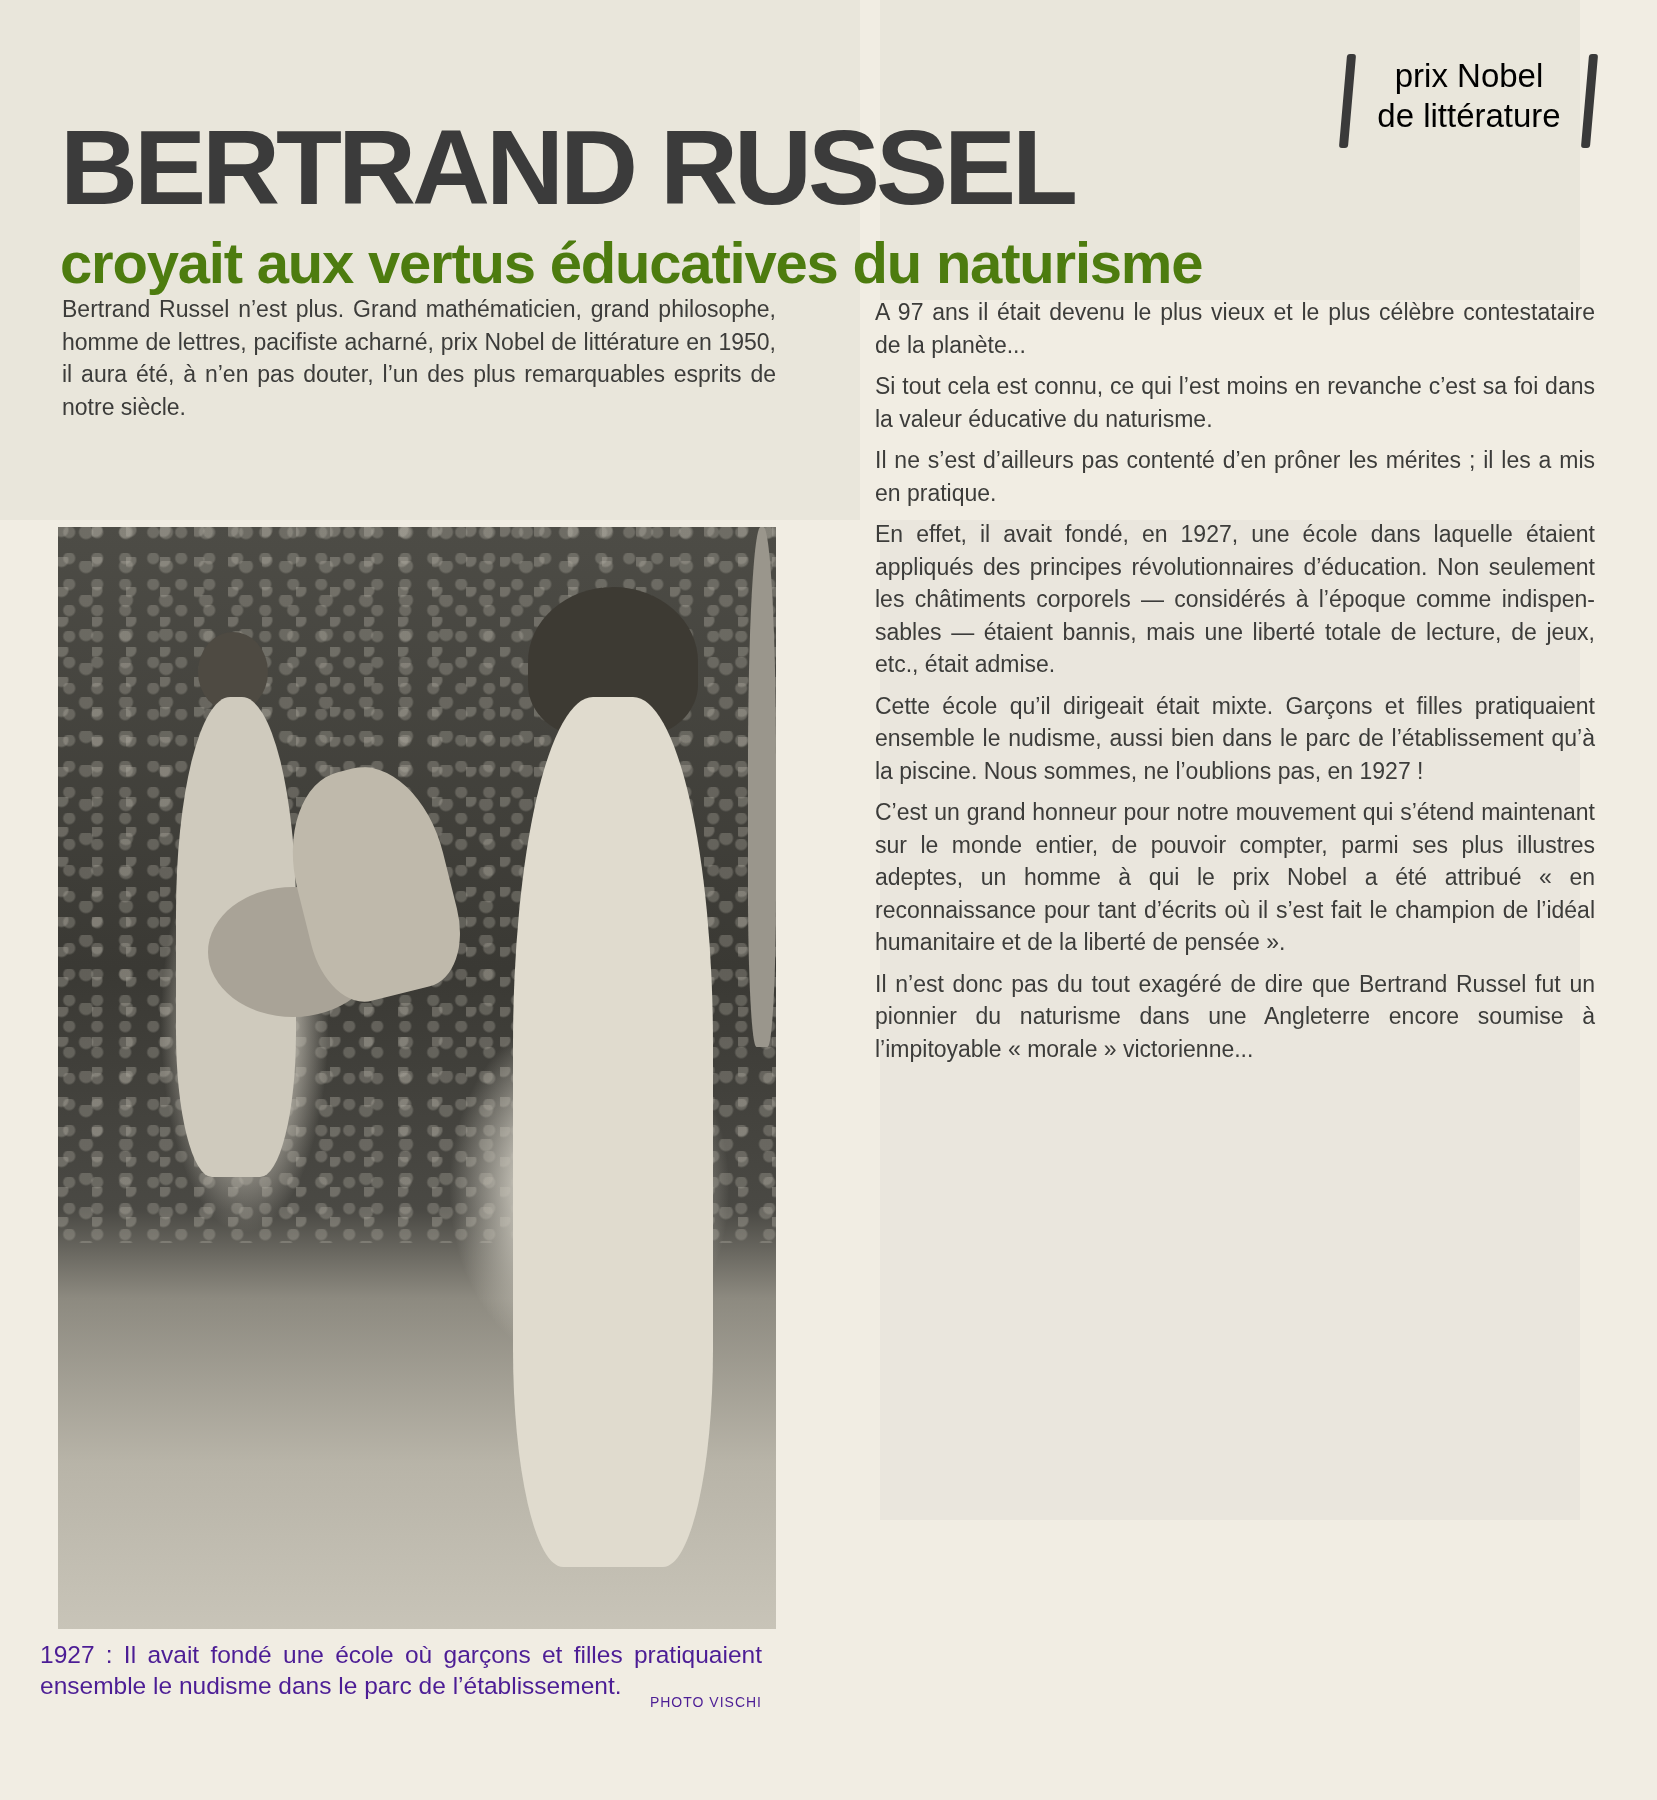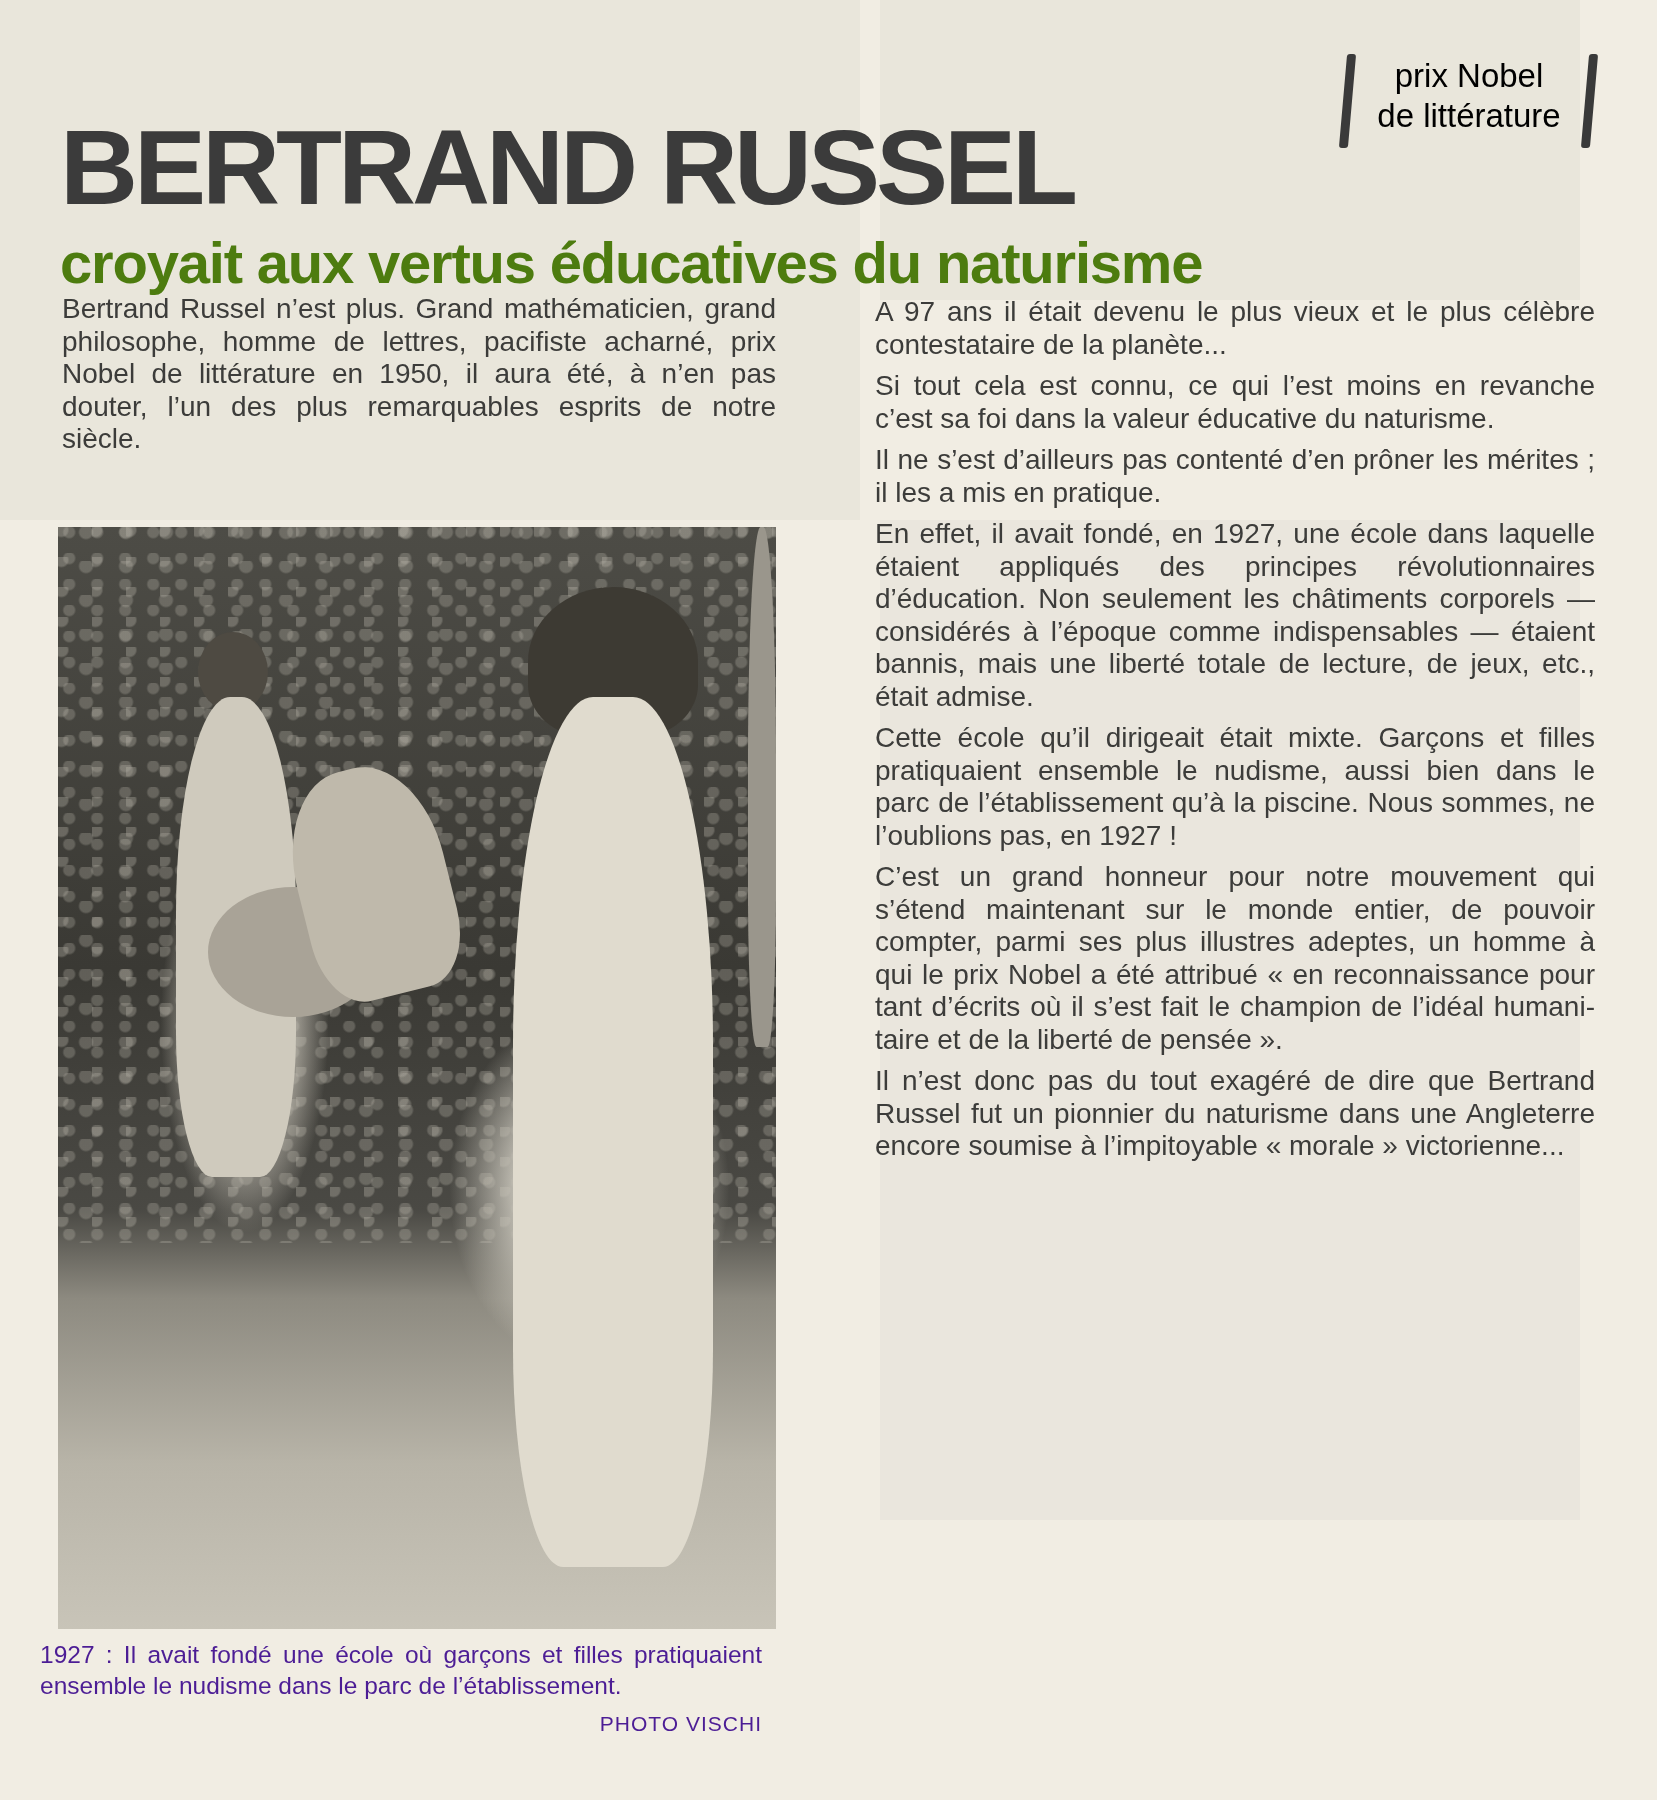--- a/index.html
+++ b/index.html
@@ -39,21 +39,21 @@
     position: absolute; left: 84px; top: 6px; width: 200px;
     text-align: center; font-size: 33px; line-height: 40px; color: #000000;
   }
 
   .subtitle {
     position: absolute; left: 60px; top: 180px;
     font-weight: 700; font-size: 58px; letter-spacing: -1.2px;
     color: #4d7c0f; line-height: 70px; white-space: nowrap;
   }
 
-  .col { position: absolute; font-size: 28px; line-height: 32.5px; text-align: justify; color: #3c3c3a; }
+  .col { position: absolute; font-size: 23px; line-height: 32.5px; text-align: justify; color: #3c3c3a; }
   .col p { margin: 0 0 9px 0; }
   .col-left { left: 62px; top: 293px; width: 714px; }
   .col-right { left: 875px; top: 296px; width: 720px; }
 
   .photo {
     position: absolute; left: 58px; top: 527px; width: 718px; height: 1102px;
     overflow: hidden;
     background:
       radial-gradient(ellipse 200px 260px at 74% 60%, rgba(230,226,214,0.9) 30%, transparent 70%),
       radial-gradient(ellipse 120px 300px at 26% 45%, rgba(215,210,198,0.9) 30%, transparent 70%),
@@ -77,21 +77,21 @@
   .photo .ball { left: 150px; top: 360px; width: 170px; height: 130px; background: #a9a397; border-radius: 50%; }
   .photo .fig3 { left: 455px; top: 170px; width: 200px; height: 870px; background: #e0dbce; border-radius: 40% 40% 25% 25%; }
   .photo .fig3-hair { left: 470px; top: 60px; width: 170px; height: 150px; background: #3d3a33; border-radius: 50% 50% 35% 35%; }
   .photo .tree { left: 690px; top: 0; width: 28px; height: 520px; background: #9a968c; }
 
   .caption {
     position: absolute; left: 40px; top: 1640px; width: 722px;
     font-size: 24.5px; line-height: 30.5px; text-align: justify; color: #4c1d95;
   }
   .caption .credit {
-    float: right; font-size: 21px; letter-spacing: 1px; margin-top: 8px;
+    float: right; font-size: 14px; letter-spacing: 1px; margin-top: 16px;
   }
 </style>
 </head>
 <body>
 
 <div class="ghost c1"></div>
 <div class="ghost c2"></div>
 <div class="ghost c3"></div>
 
 <div class="page">

